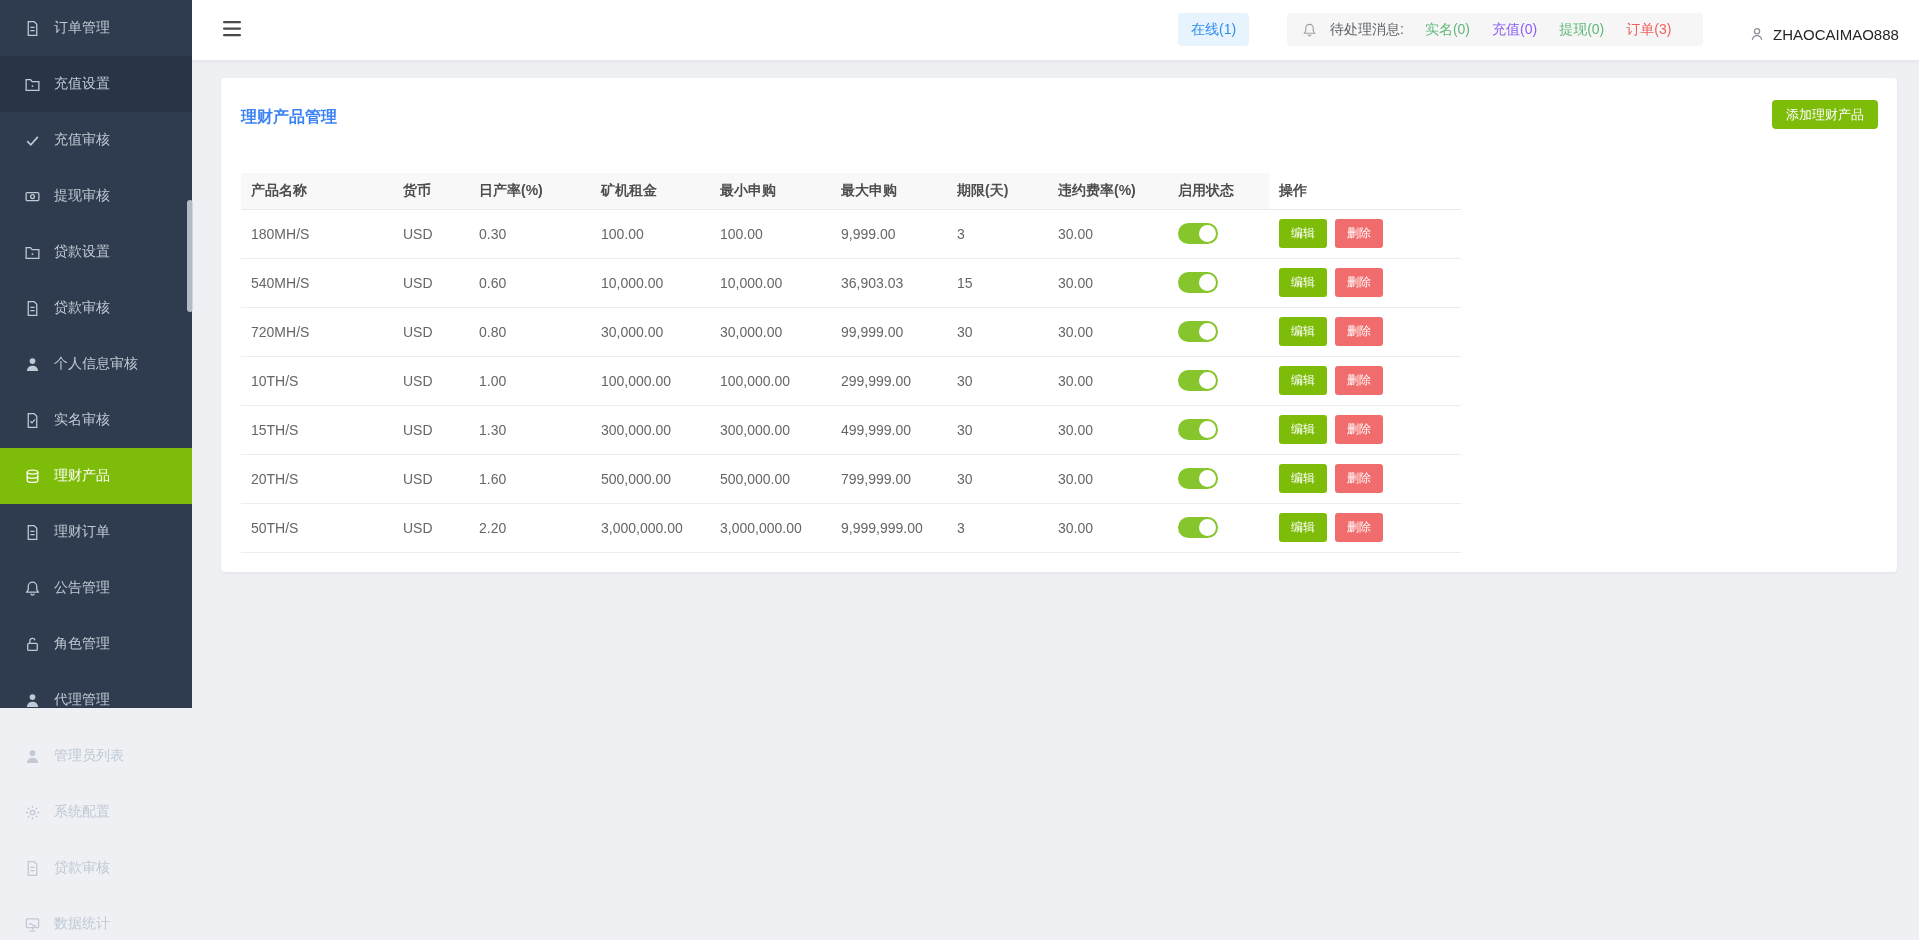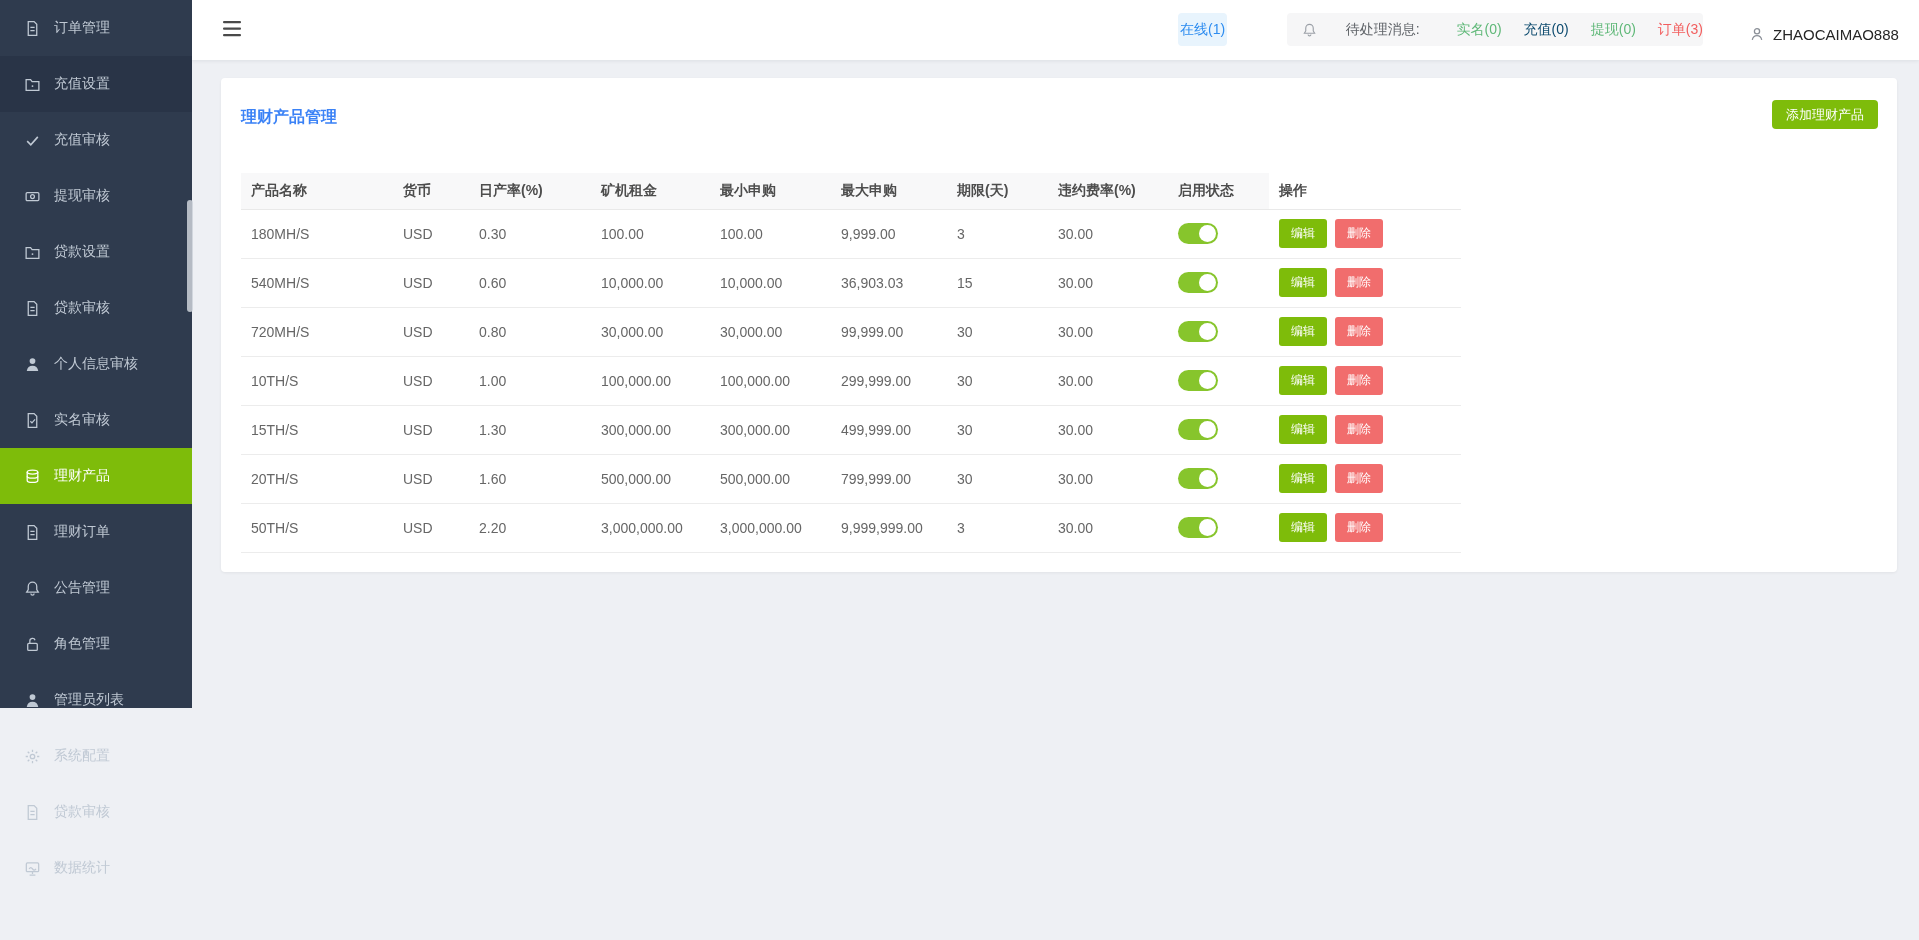--- a/index.html
+++ b/index.html
@@ -17,25 +17,25 @@
   .s-icon { width:17px; height:17px; flex:0 0 17px; display:flex; }
   .s-icon svg { width:17px; height:17px; display:block; }
   .side-thumb { position:absolute; left:187px; top:200px; width:6px; height:112px;
     background:#cdd2d9; border-radius:3px; opacity:.85; }
   
   .topbar { position:absolute; left:192px; top:0; width:1727px; height:60px; background:#fff;
     box-shadow:0 1px 4px rgba(0,21,41,.08); z-index:2; }
   .hamburger { position:absolute; left:31px; top:21px; width:20px; height:16px; cursor:pointer; color:#4a4a4a; }
   .hamburger svg { display:block; }
   .online-badge { position:absolute; left:986px; top:13px; height:33px; line-height:33px;
-    padding:0 2px; background:var(--online-bg); color:var(--online-text);
+    padding:0 13px; background:var(--online-bg); color:var(--online-text);
     font-size:14px; border-radius:4px; cursor:pointer; }
   .notif { position:absolute; left:1095px; top:13px; width:416px; height:33px;
     background:var(--notif-bg); border-radius:4px; display:flex; align-items:center;
-    padding-left:15px; gap:21px; font-size:14px; color:#5f6368;justify-content:space-between; }
+    padding-left:15px; gap:21px; font-size:14px; color:#5f6368; }
   .notif .bell { width:15px; height:16px; color:#9a9fa6; display:flex; margin-right:-8px; }
   .notif-item { cursor:pointer; }
   .user { position:absolute; left:1557px; top:0; height:68px; display:flex; align-items:center;
     gap:8px; font-size:15px; color:#262626; cursor:pointer; }
   .user .p-icon { width:16px; height:16px; color:#8a8f97; display:flex; }
   
   .card { position:absolute; left:221px; top:78px; width:1676px; height:494px; background:#fff;
     border-radius:4px; box-shadow:0 1px 3px rgba(0,0,0,.06); padding:0 20px; }
   .card-title { margin:0; padding-top:29px; font-size:16px; font-weight:600; color:#3b82f6; }
   .add-btn { position:absolute; right:19px; top:22px; height:29px; padding:0 14px;
@@ -169,20 +169,29 @@
         </span>
         <span class="s-label">角色管理</span>
       </div>
       <div class="side-item">
         <span class="s-icon">
           <svg viewBox="0 0 16 16" fill="currentColor">
             <circle cx="8" cy="4.8" r="2.7"></circle>
             <path d="M2.6 14c.4-3.1 2.5-4.8 5.4-4.8s5 1.7 5.4 4.8z"></path>
           </svg>
         </span>
+        <span class="s-label">代理管理</span>
+      </div>
+      <div class="side-item">
+        <span class="s-icon">
+          <svg viewBox="0 0 16 16" fill="currentColor">
+            <circle cx="8" cy="4.8" r="2.7"></circle>
+            <path d="M2.6 14c.4-3.1 2.5-4.8 5.4-4.8s5 1.7 5.4 4.8z"></path>
+          </svg>
+        </span>
         <span class="s-label">管理员列表</span>
       </div>
       <div class="side-item">
         <span class="s-icon">
           <svg viewBox="0 0 16 16" fill="none" stroke="currentColor" stroke-width="1.2">
             <circle cx="8" cy="8" r="2.1"></circle>
             <path d="M8 1.6v2.1M8 12.3v2.1M1.6 8h2.1M12.3 8h2.1M3.5 3.5L5 5M11 11l1.5 1.5M12.5 3.5L11 5M5 11l-1.5 1.5"></path>
           </svg>
         </span>
         <span class="s-label">系统配置</span>
@@ -224,21 +233,21 @@
   <div class="notif">
     <span class="bell">
       <svg viewBox="0 0 16 16" fill="none" stroke="currentColor" stroke-width="1.2">
           <path d="M8 2a4 4 0 0 1 4 4v3l1.5 2.5h-11L4 9V6a4 4 0 0 1 4-4z"></path>
           <path d="M6.5 12.8a1.5 1.5 0 0 0 3 0"></path>
         </svg>
     </span>
     <span>待处理消息:</span>
     <span id="notif-items" style="display:flex;gap:22px;">
         <span class="notif-item" style="color: rgb(95, 184, 120);">实名(0)</span>
-        <span class="notif-item" style="color: #0c4a6e;">充值(0)</span>
+        <span class="notif-item" style="color: #8b5cf6;">充值(0)</span>
         <span class="notif-item" style="color: rgb(95, 184, 120);">提现(0)</span>
         <span class="notif-item" style="color: rgb(242, 94, 94);">订单(3)</span>
       </span>
   </div>
   <div class="user">
     <span class="p-icon">
       <svg viewBox="0 0 16 16" fill="none" stroke="currentColor" stroke-width="1.3">
           <circle cx="8" cy="5.3" r="2.6"></circle>
           <path d="M3.3 13.8c.5-2.7 2.4-4.2 4.7-4.2s4.2 1.5 4.7 4.2"></path>
         </svg>

